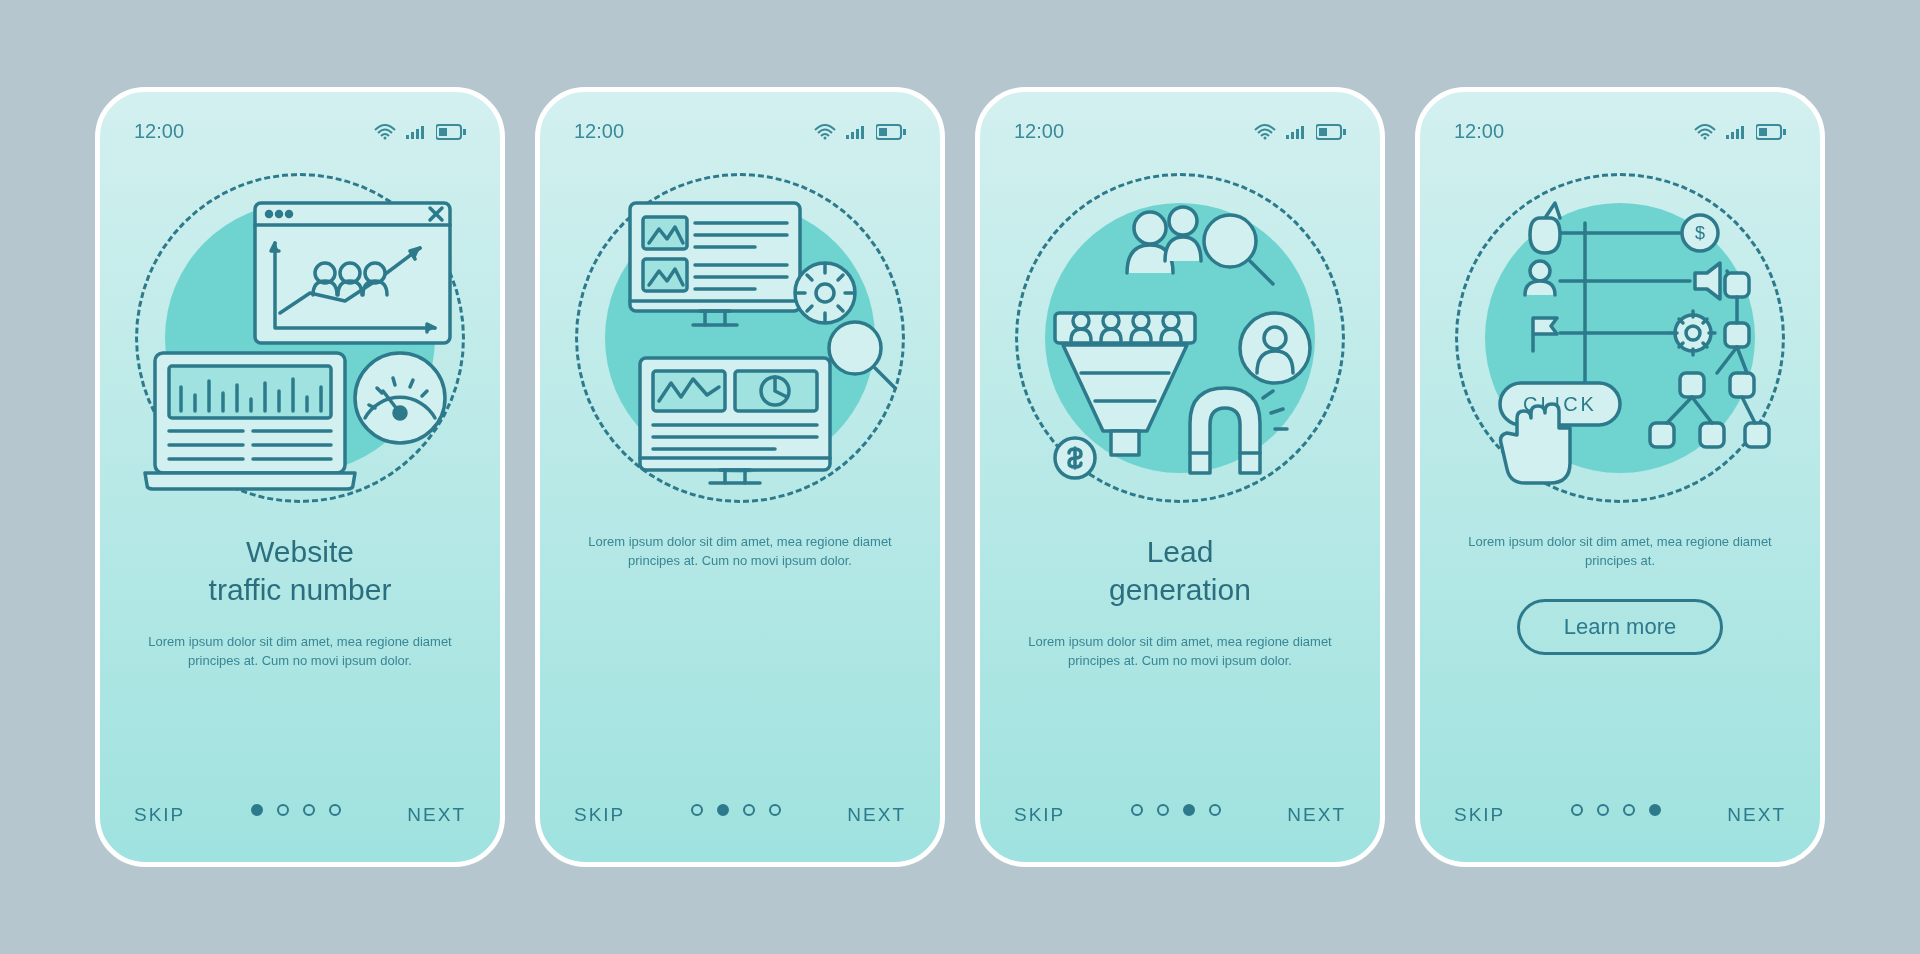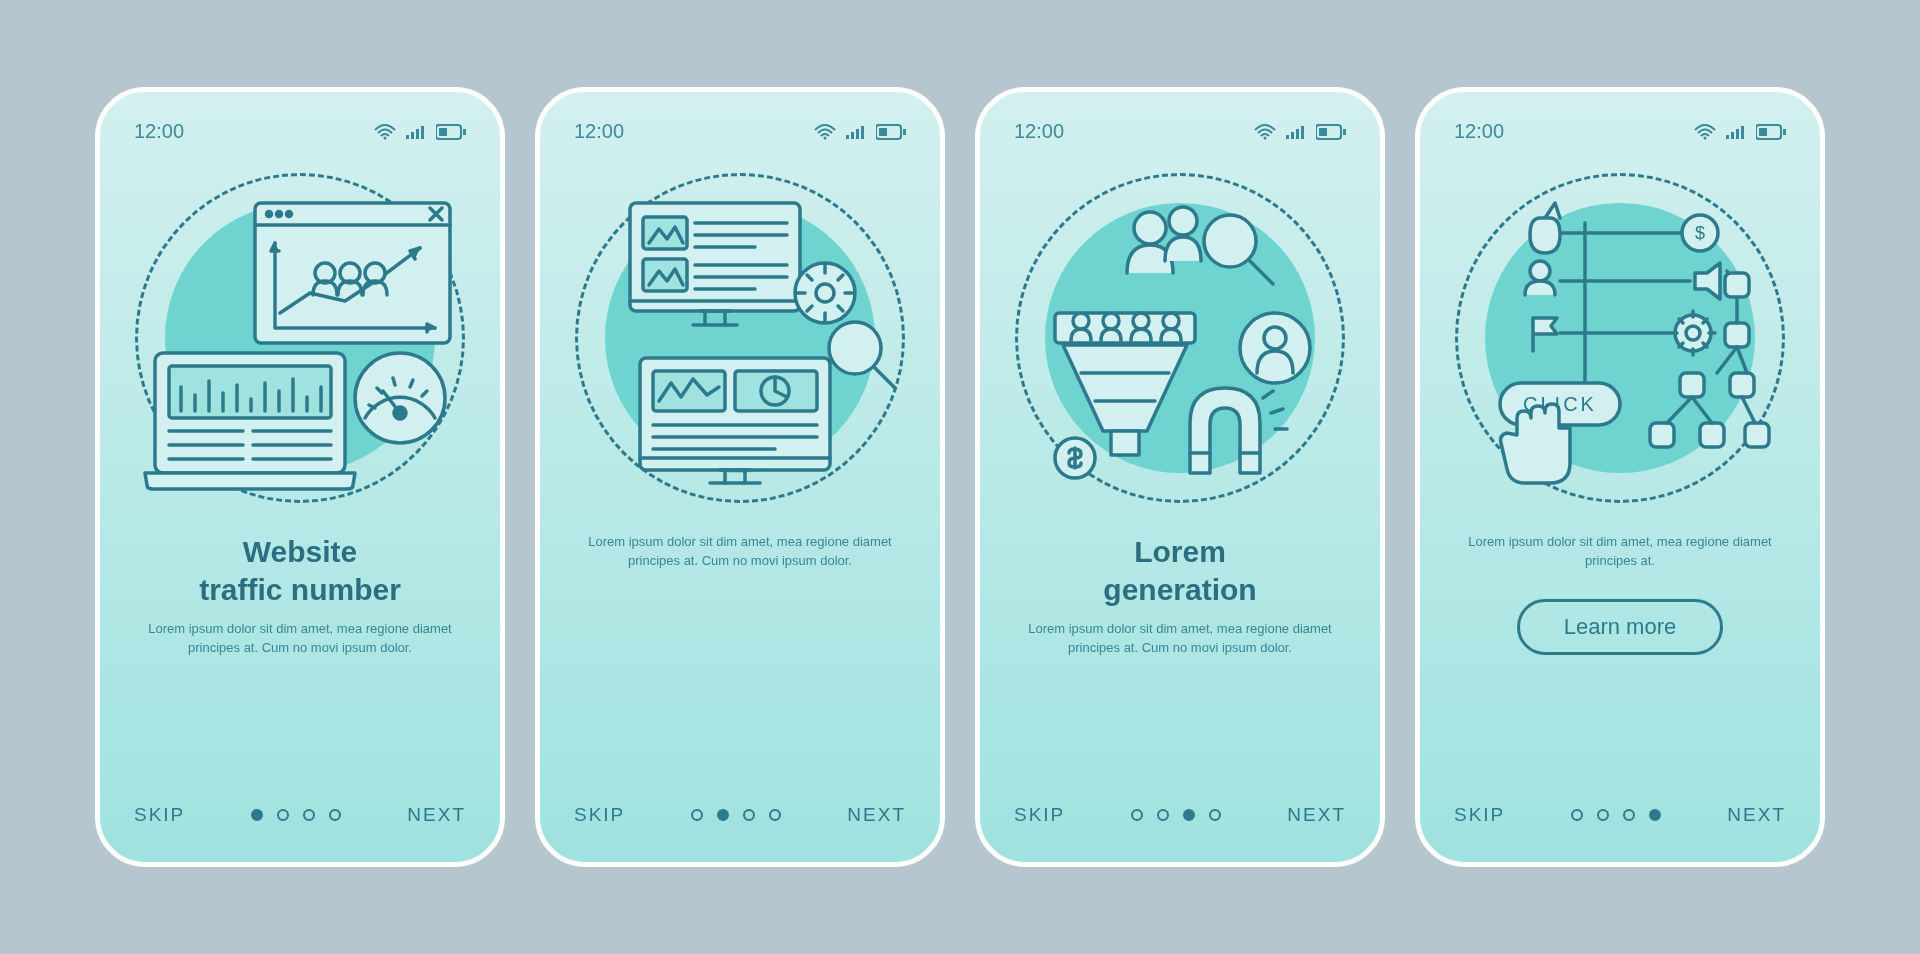--- a/index.html
+++ b/index.html
@@ -49,24 +49,24 @@
   .bg-circle {
     position: absolute;
     inset: 30px;
     background: #6fd4d0;
     border-radius: 50%;
   }
   .illus svg { position: absolute; inset: 0; }
   .title {
     text-align: center;
     font-size: 30px;
-    font-weight: 700;
+    font-weight: 400;
     color: #2a6e7f;
     line-height: 1.25;
-    margin-bottom: 12px;
+    margin-bottom: 25px;
     white-space: pre-line;
   }
   .body {
     text-align: center;
     font-size: 13px;
     color: #3a8695;
     line-height: 1.45;
     padding: 0 6px;
   }
   .learn-more {
@@ -77,21 +77,20 @@
     color: #2c7a8c;
     font-size: 22px;
     padding: 12px 44px;
     border-radius: 999px;
     cursor: pointer;
   }
   .footer {
     margin-top: auto;
     display: flex;
     justify-content: space-between;
-    align-items: center;
     font-size: 19px;
     letter-spacing: 2px;
     color: #2c7a8c;
   }
   .dots { display: flex; gap: 14px; }
   .dot {
     width: 12px; height: 12px; border-radius: 50%;
     border: 2px solid #2c7a8c;
   }
   .dot.active { background: #2c7a8c; }
@@ -331,21 +330,21 @@
 
         <path d="M175 300 L175 250 Q175 215 210 215 Q245 215 245 250 L245 300 L225 300 L225 252 Q225 235 210 235 Q195 235 195 252 L195 300 Z" fill="#d2f0ef"></path>
         <line x1="175" y1="280" x2="195" y2="280"></line>
           <line x1="225" y1="280" x2="245" y2="280"></line>
         <line x1="248" y1="225" x2="258" y2="218"></line>
           <line x1="256" y1="240" x2="268" y2="236"></line>
           <line x1="260" y1="256" x2="272" y2="256"></line>
       </g>
     </svg>
   </div>
-  <h2 class="title">Lorem
+  <h2 class="title">Lead
 generation</h2>
   <p class="body">Lorem ipsum dolor sit dim amet, mea regione diamet principes at. Cum no movi ipsum dolor.</p>
   <div class="footer">
     <span class="skip">SKIP</span>
     <span class="dots">
       <span class="dot"></span>
       <span class="dot"></span>
       <span class="dot active"></span>
       <span class="dot"></span>
     </span>

